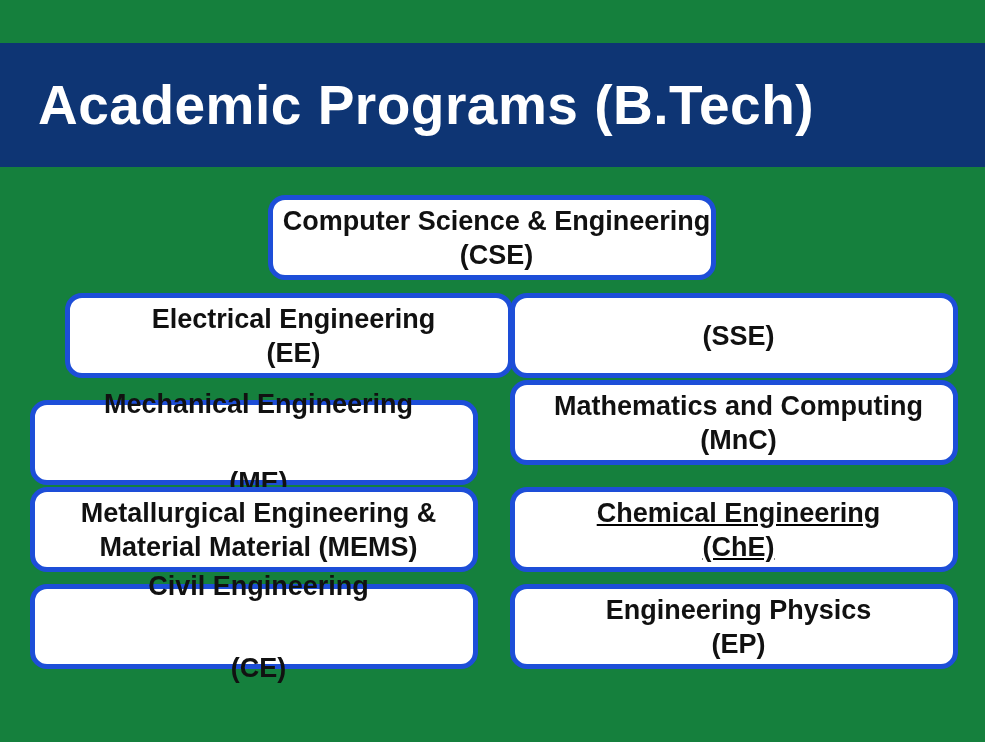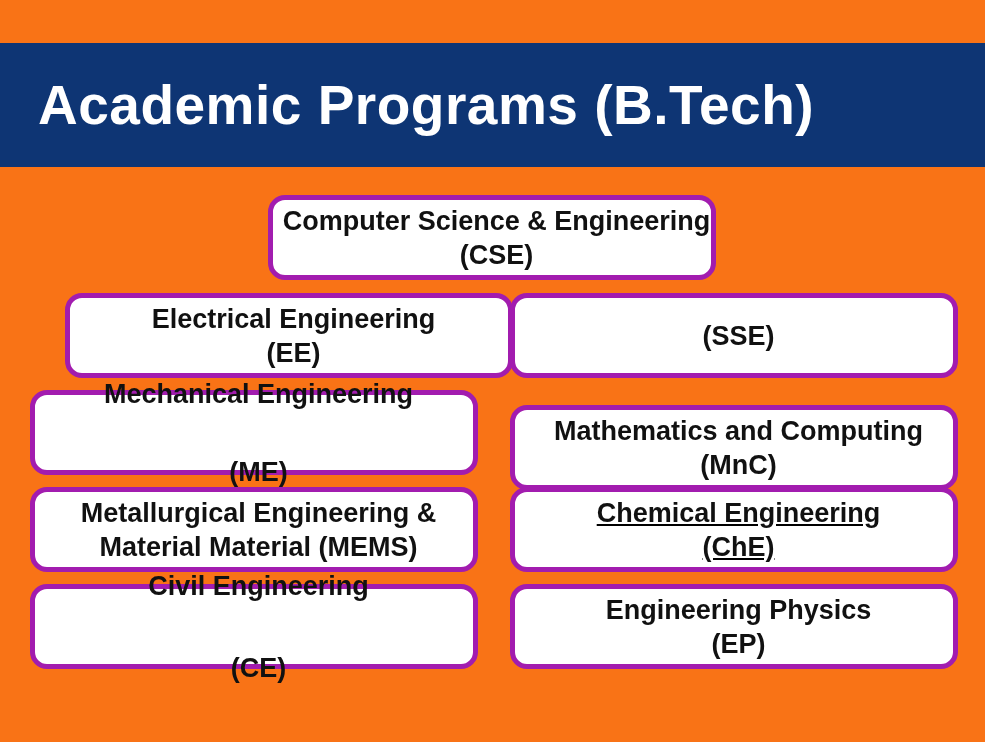--- a/index.html
+++ b/index.html
@@ -5,21 +5,21 @@
   html, body {
     margin: 0;
     padding: 0;
     background: #ffffff;
     font-family: "Liberation Sans", sans-serif;
   }
   .page {
     position: relative;
     width: 985px;
     height: 742px;
-    background: #f97316;
+    background: #15803d;
     overflow: hidden;
   }
   .banner {
     position: absolute;
     left: 0;
     top: 43px;
     width: 985px;
     height: 124px;
     background: #0E3574;
     display: flex;
@@ -34,42 +34,42 @@
     font-weight: 700;
     letter-spacing: 0.5px;
     white-space: nowrap;
   }
   .card {
     position: absolute;
     box-sizing: border-box;
     width: 448px;
     height: 85px;
     background: #ffffff;
-    border: 5px solid #a21caf;
+    border: 5px solid #1d4ed8;
     border-radius: 17px;
     display: flex;
     flex-direction: column;
     justify-content: center;
     align-items: center;
     text-align: center;
     cursor: pointer;
     padding-left: 9px;
   }
   .card-line {
     color: #111111;
     font-size: 27px;
     font-weight: 700;
     line-height: 34px;
     white-space: nowrap;
   }
   .card-cse  { left: 268px; top: 195px; }
   .card-ee   { left: 30px;  top: 293px; margin-left: 35px; }
   .card-sse  { left: 510px; top: 293px; }
-  .card-me   { left: 30px;  top: 390px; gap: 44px; }
-  .card-mnc  { left: 510px; top: 405px; }
+  .card-me   { left: 30px;  top: 400px; gap: 44px; }
+  .card-mnc  { left: 510px; top: 380px; }
   .card-mems { left: 30px;  top: 487px; }
   .card-che  { left: 510px; top: 487px; text-decoration: underline; }
   .card-ce   { left: 30px;  top: 584px; gap: 48px; }
   .card-ep   { left: 510px; top: 584px; }
 </style>
 </head>
 <body>
 
 <div class="page">
 

